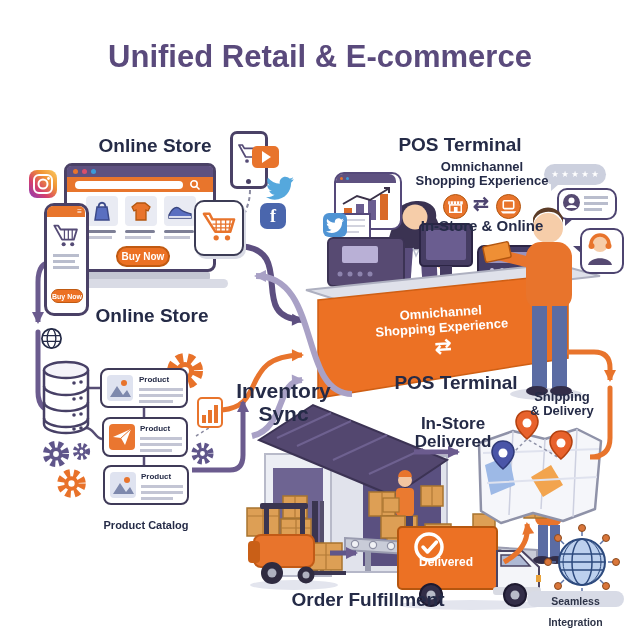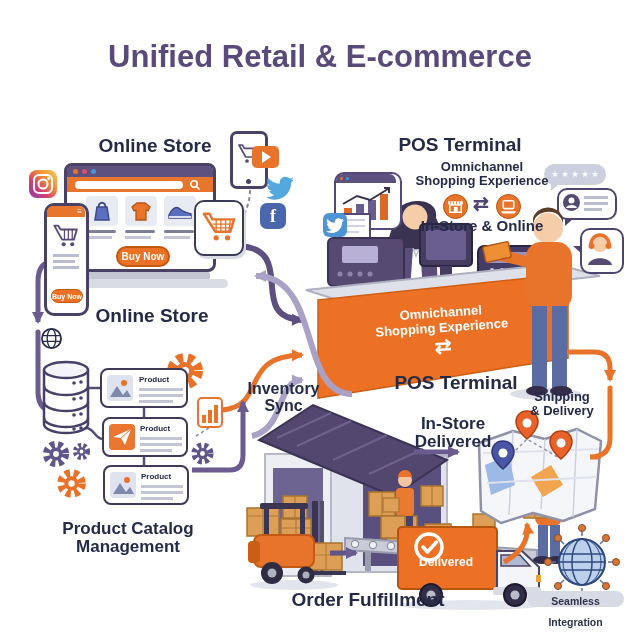--- a/index.html
+++ b/index.html
@@ -18,25 +18,24 @@
 
 <div id="canvas">
 
   <div class="lbl" style="left:0;top:40px;width:640px;font-size:31px;color:#5a4a7c;letter-spacing:0;">Unified Retail &amp; E-commerce</div>
 
   <div class="lbl" style="left:70px;top:136px;width:170px;font-size:19px;">Online Store</div>
   <div class="lbl" style="left:67px;top:306px;width:170px;font-size:19px;">Online Store</div>
   <div class="lbl" style="left:375px;top:135px;width:170px;font-size:19px;">POS Terminal</div>
   <div class="lbl" style="left:371px;top:373px;width:170px;font-size:19px;">POS Terminal</div>
   <div class="lbl" style="left:283px;top:590px;width:170px;font-size:19px;">Order Fulfillment</div>
-  <div class="lbl" style="left:38px;top:520px;width:180px;font-size:17px;">
+  <div class="lbl" style="left:56px;top:520px;width:180px;font-size:11px;">
     <span>Product Catalog</span>
-    <span>Management</span>
-  </div>
-  <div class="lbl" style="left:236px;top:380px;width:95px;font-size:16px;">
+  </div>
+  <div class="lbl" style="left:236px;top:380px;width:95px;font-size:21px;">
     <span>Inventory</span>
     <span>Sync</span>
   </div>
   <div class="lbl" style="left:412px;top:415px;width:82px;font-size:17px;">
     <span>In-Store</span>
     <span>Delivered</span>
   </div>
   <div class="lbl" style="left:524px;top:390px;width:76px;font-size:13px;">
     <span>Shipping</span>
     <span>&amp; Delivery</span>

